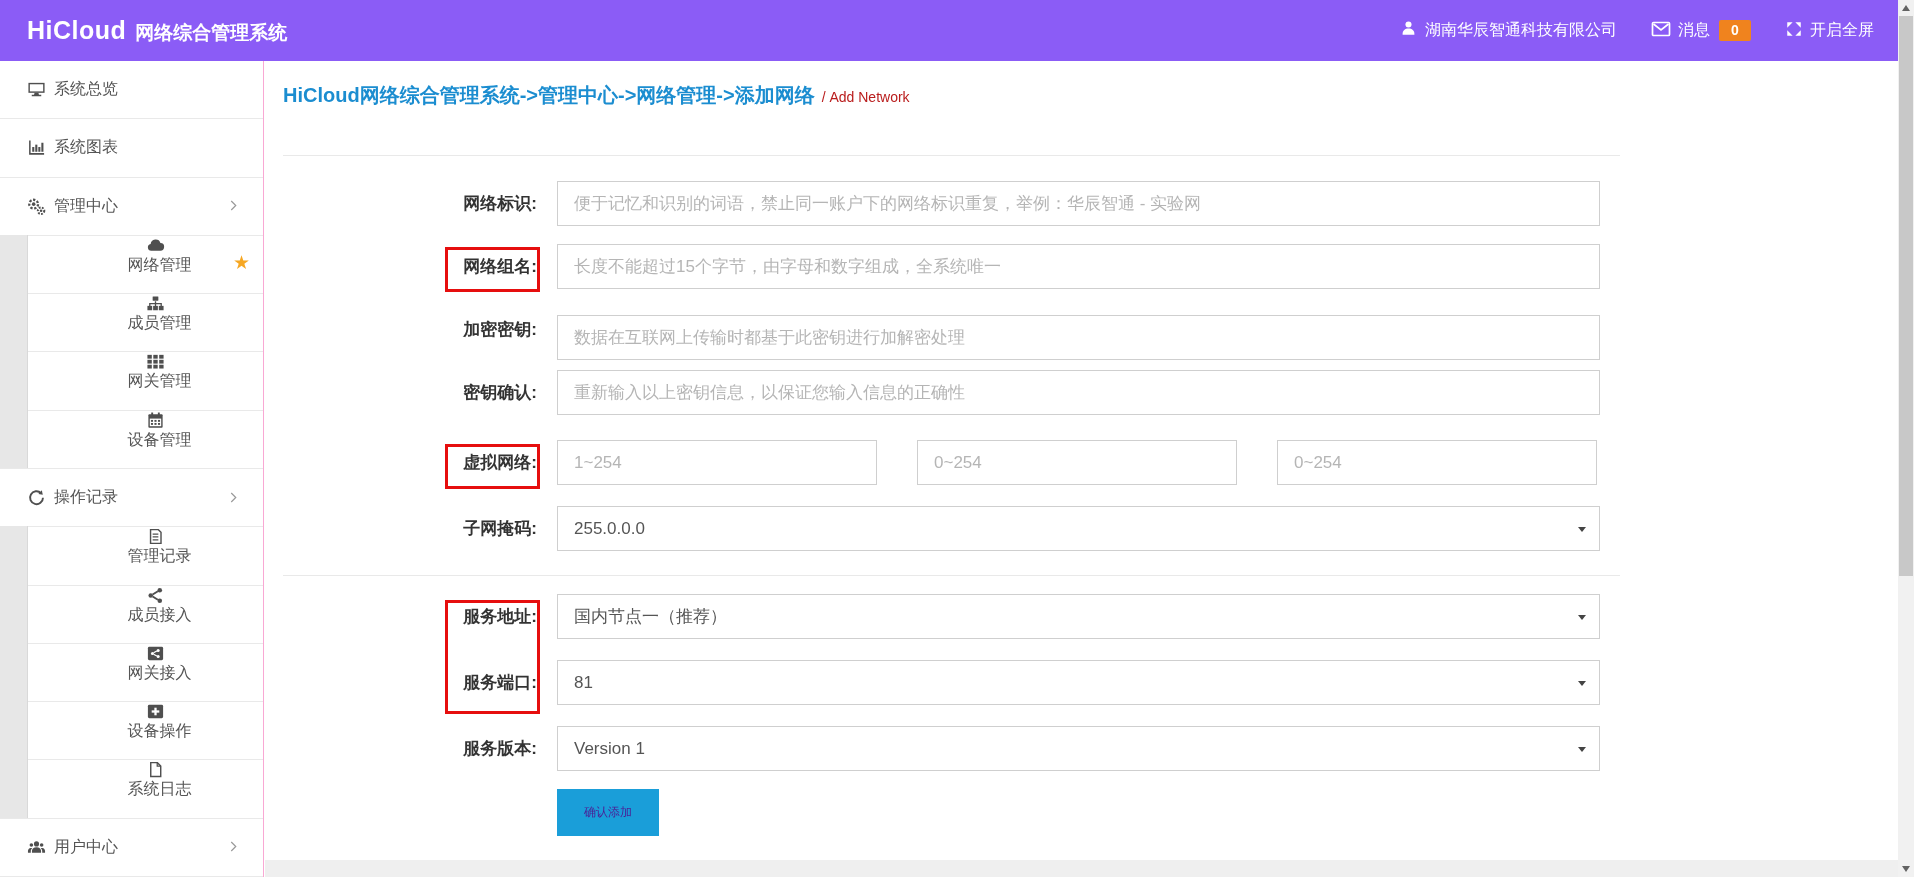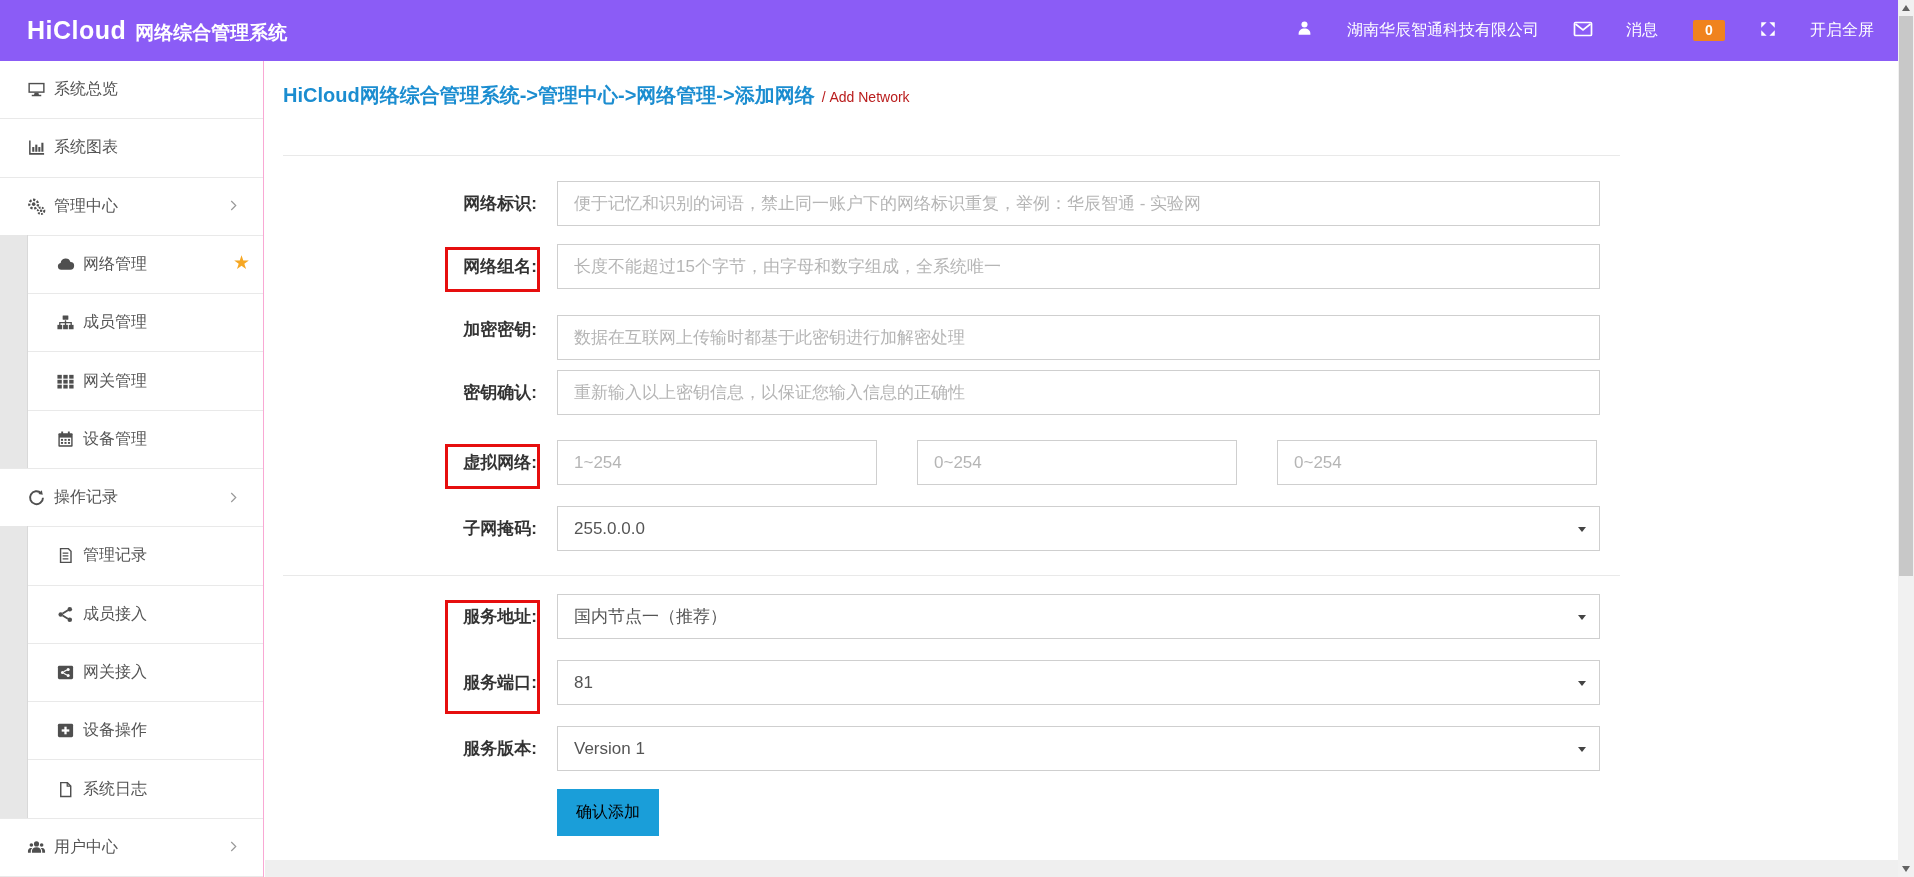--- a/index.html
+++ b/index.html
@@ -6,41 +6,41 @@
   #app{position:relative;width:1914px;height:877px;background:#fff;overflow:hidden;
        font-family:"Liberation Sans","DejaVu Sans",sans-serif;}
 
   
   .header{position:absolute;left:0;top:0;width:1914px;height:61px;background:#8b5cf6;
           display:flex;align-items:center;color:#fff;}
   .logo{margin-left:27px;white-space:nowrap;}
   .logo b{font-size:25px;font-weight:700;letter-spacing:.5px;}
   .logo span{font-size:19px;font-weight:700;margin-left:9px;}
   .header-right{position:absolute;right:40px;top:0;height:61px;display:flex;align-items:center;font-size:16px;}
-  .hitem{display:flex;align-items:center;cursor:pointer;white-space:nowrap;gap:26px;}
+  .hitem{display:flex;align-items:center;cursor:pointer;white-space:nowrap;}
   .hitem svg{margin-right:7px;}
   .gap32{margin-left:34px;}
   .badge{display:inline-block;min-width:20px;padding:3px 6px;margin-left:9px;background:#f0831e;
          color:#fff;font-size:14px;font-weight:700;text-align:center;border-radius:2px;line-height:15px;}
 
   
   .scrollbar{position:absolute;right:0;top:0;width:16px;height:877px;background:#f1f1f1;}
   .sb-arrow{position:absolute;left:0;width:16px;height:16px;display:flex;align-items:center;justify-content:center;}
   .sb-up{top:0;} .sb-down{bottom:0;}
   .tri-up{width:0;height:0;border-left:4px solid transparent;border-right:4px solid transparent;border-bottom:6px solid #636363;}
   .tri-down{width:0;height:0;border-left:4px solid transparent;border-right:4px solid transparent;border-top:6px solid #636363;}
   .sb-thumb{position:absolute;left:1px;top:16px;width:14px;height:560px;background:#c8c8c8;}
 
   
   .sidebar{position:absolute;left:0;top:61px;width:264px;height:816px;background:#fff;
            border-right:1px solid #f9a8d4;display:grid;grid-template-rows:repeat(14,1fr);box-sizing:border-box;}
   .srow{position:relative;display:flex;align-items:center;border-bottom:1px solid #e9e9e9;
         padding-left:27px;cursor:pointer;color:#555;font-size:16px;box-sizing:border-box;background:#fff;}
   .srow svg{flex-shrink:0;margin-right:8px;color:#4f4f4f;}
-  .srow.sub{padding-left:56px;}
+  .srow.sub{padding-left:56px;flex-direction:column;}
   .srow.sub::before{content:"";position:absolute;left:0;top:-1px;bottom:0;width:27px;
         background:#e7e7e7;border-right:1px solid #d9d9d9;}
   .chev{position:absolute;right:14px;top:50%;margin-top:-8px;}
   .star{position:absolute;right:13px;top:50%;margin-top:-12px;color:#f6a723;font-size:19px;line-height:22px;}
 
   
   .main-bottom{position:absolute;left:265px;top:860px;width:1633px;height:17px;background:#efefef;}
   .breadcrumb{position:absolute;left:283px;top:82px;font-size:20px;font-weight:700;color:#1b8dd0;white-space:nowrap;}
   .breadcrumb .suffix{font-size:14px;color:#b91c1c;font-weight:400;margin-left:7px;}
   .hr{position:absolute;left:283px;width:1337px;height:1px;background:#e9e9e9;}
@@ -52,22 +52,22 @@
           box-sizing:border-box;padding:0 16px;font-size:17px;color:#555;outline:none;
           font-family:"Liberation Sans","DejaVu Sans",sans-serif;}
   .finput::placeholder{color:#b5b5b5;opacity:1;}
   .finput.small{width:320px;}
   .fselect{position:absolute;left:557px;width:1043px;height:45px;border:1px solid #cfcfcf;background:#fff;
           box-sizing:border-box;display:flex;align-items:center;padding:0 16px;font-size:17px;color:#555;cursor:pointer;text-align:right;}
   .caret{position:absolute;right:13px;top:50%;margin-top:-2px;width:0;height:0;
          border-left:4.5px solid transparent;border-right:4.5px solid transparent;border-top:5px solid #444;}
   .redbox{position:absolute;left:445px;width:95px;border:3px solid #e60e0e;box-sizing:border-box;pointer-events:none;}
   .rb1{top:247px;height:45px;} .rb2{top:444px;height:45px;} .rb3{top:600px;height:114px;}
-  .submit{position:absolute;left:557px;top:789px;width:102px;height:47px;background:#1a9ed9;color:#000000;
-          border:none;font-size:16px;cursor:pointer;font-family:"Liberation Sans","DejaVu Sans",sans-serif;}
+  .submit{position:absolute;left:557px;top:789px;width:102px;height:47px;background:#1a9ed9;color:#4c1d95;
+          border:none;font-size:12px;cursor:pointer;font-family:"Liberation Sans","DejaVu Sans",sans-serif;}
 </style>
 </head>
 <body>
 
 <div id="app">
 
   <div class="header">
     <div class="logo">
       <b>HiCloud</b><span>网络综合管理系统</span>
     </div>

